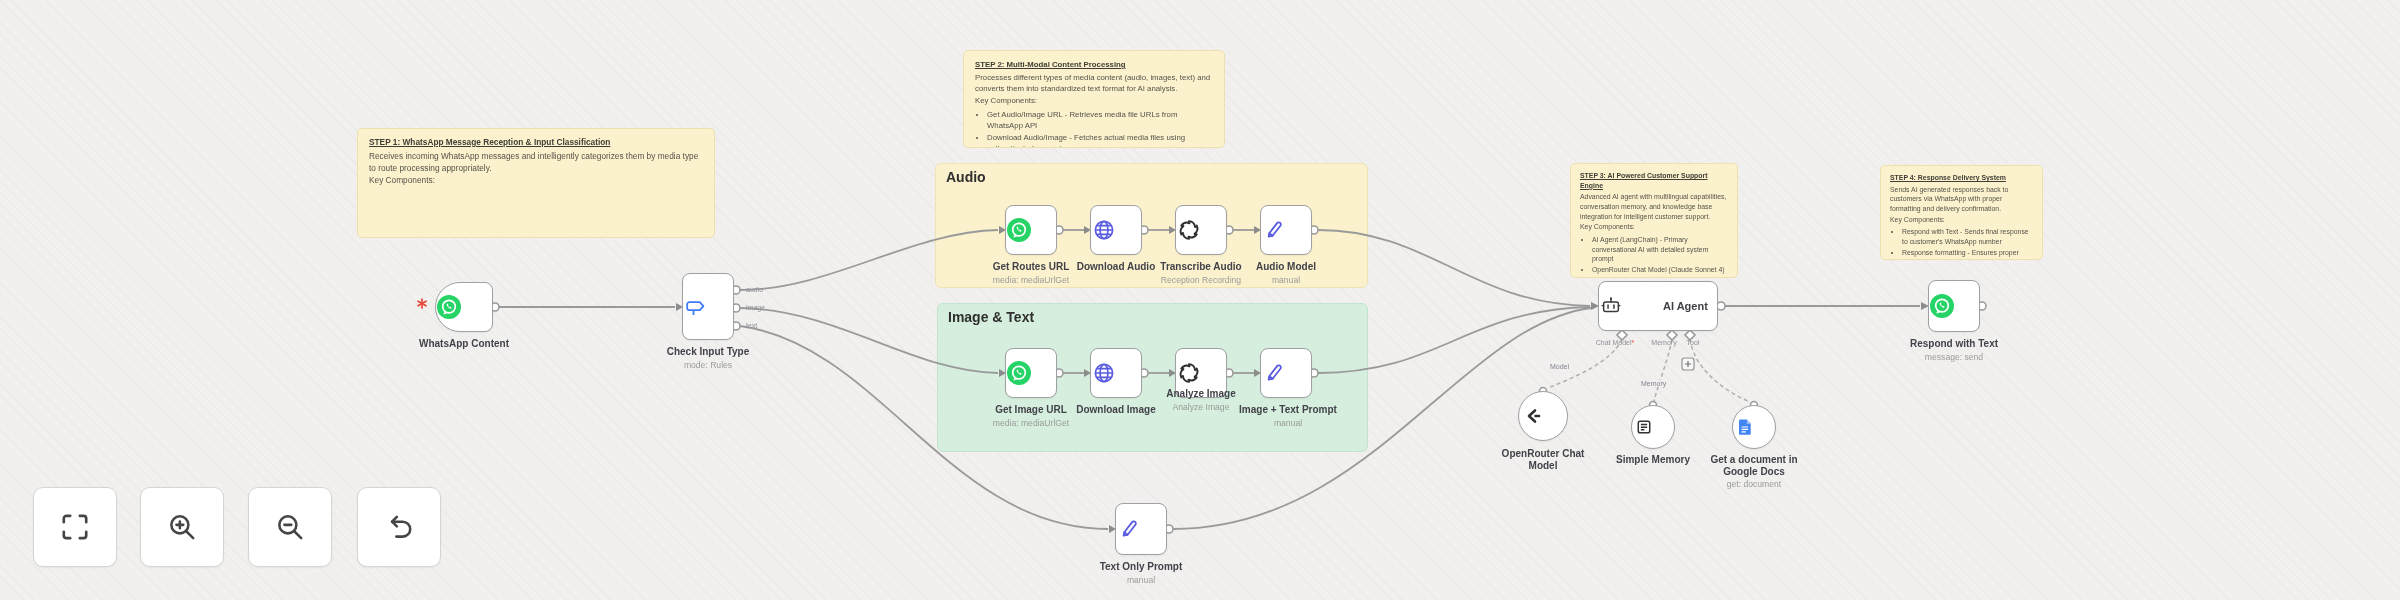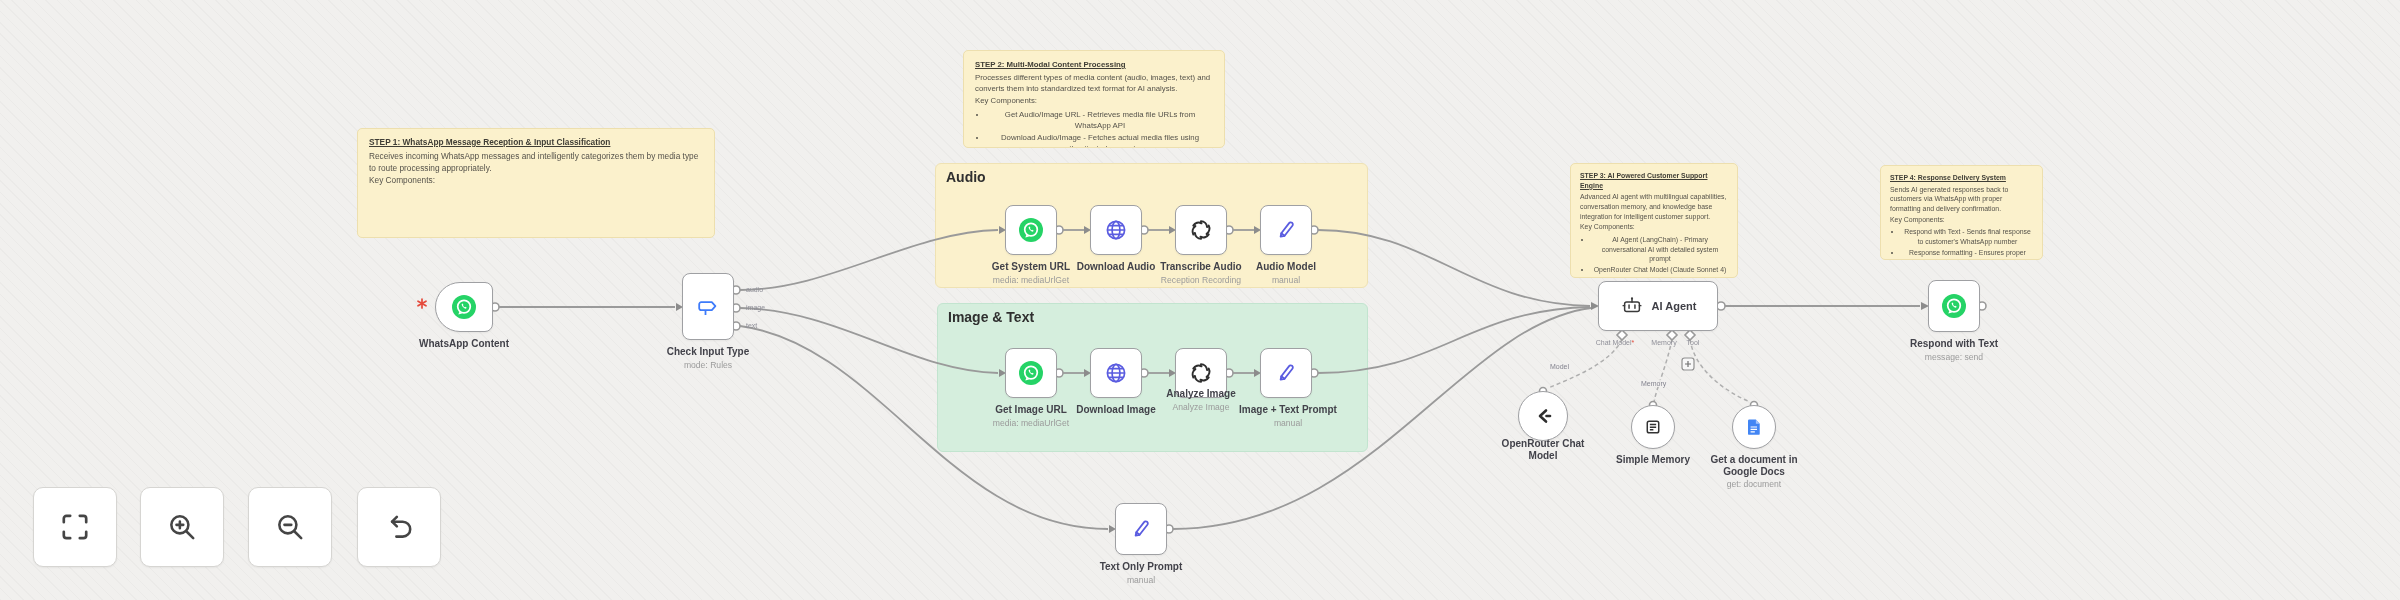--- a/index.html
+++ b/index.html
@@ -9,31 +9,31 @@
     background-color:#f1f0ee;
     background-image:repeating-linear-gradient(45deg, rgba(0,0,0,0.022) 0 1px, transparent 1px 8px);
   }
   
   .note { position:absolute; z-index:1; background:#FBF1CC; border:1px solid #EDDFAE;
     border-radius:5px; padding:8px 11px; color:#55524a; font-size:8.3px; line-height:1.42;
     overflow:hidden; }
   .note .ttl { font-weight:bold; color:#3f3d35; margin-bottom:2px;text-decoration:underline; }
   .note .body { margin-bottom:1px; }
   .note ul { margin:3px 0 0 0; padding-left:12px; }
-  .note li { margin-bottom:1px;text-align:center; }
+  .note li { margin-bottom:1px; }
   .note.small { font-size:6.9px; line-height:1.4; padding:7px 9px; }
   
   .section { position:absolute; z-index:1; border-radius:6px; padding:5px 10px; }
   .section.yellow { background:#FBF1CC; border:1px solid #EFE2B4; }
   .section.green  { background:#D5EEDD; border:1px solid #C2E4CF; }
   .section-title { font-size:14px; font-weight:bold; color:#2f2f2f; }
   
   .node { position:absolute; z-index:3; background:#fff; border:1.6px solid #9FA0A3;
-    border-radius:8px; display:flex; align-items:center; justify-content:center;
-    box-shadow:0 1px 2px rgba(0,0,0,0.05); }
+    border-radius:8px; display:flex; align-items:center; justify-content:flex-start;
+    box-shadow:0 1px 2px rgba(0,0,0,0.05);gap:32px; }
   .node.trigger { border-radius:25px 8px 8px 25px; }
   .node.circle { border-radius:50%; }
   .nlabel { position:absolute; z-index:4; text-align:center; transform:translateX(-50%); }
   .nname { font-size:10px; font-weight:bold; color:#42424a; line-height:1.15; }
   .nsub { font-size:8.6px; color:#9b9b9b; margin-top:2px; }
   .nsub:empty { display:none; }
   .agent-label { font-size:11px; font-weight:bold; color:#3f3f46; margin-left:8px; }
   .tiny { position:absolute; z-index:4; font-size:7px; color:#8f8f98;
     transform:translateX(-50%); white-space:nowrap; }
   .tiny.left { transform:none; }
@@ -284,21 +284,21 @@
   <div class="tiny left" style="left:746px;top:286px">audio</div>
   <div class="tiny left" style="left:746px;top:304px">image</div>
   <div class="tiny left" style="left:746px;top:322px">text</div>
 
   <div class="node" style="left:1005px;top:205px;width:52px;height:50px">
     <svg width="26" height="26">
         <use href="#i-whatsapp"></use>
       </svg>
   </div>
   <div class="nlabel" style="left:1031px;top:261px;width:110px">
-    <div class="nname">Get System URL</div>
+    <div class="nname">Get Routes URL</div>
     <div class="nsub">media: mediaUrlGet</div>
   </div>
   <div class="node" style="left:1090px;top:205px;width:52px;height:50px">
     <svg width="26" height="26">
         <use href="#i-globe"></use>
       </svg>
   </div>
   <div class="nlabel" style="left:1116px;top:261px;width:110px">
     <div class="nname">Download Audio</div>
 
@@ -379,21 +379,21 @@
   <div class="tiny" style="left:1664px;top:339px">Memory</div>
   <div class="tiny" style="left:1693px;top:339px">Tool</div>
   <div class="linelabel" style="left:1548px;top:363px">Model</div>
   <div class="linelabel" style="left:1639px;top:380px">Memory</div>
 
   <div class="node circle" style="left:1518px;top:391px;width:50px;height:50px">
     <svg width="26" height="26">
         <use href="#i-openrouter"></use>
       </svg>
   </div>
-  <div class="nlabel" style="left:1543px;top:438px;width:90px">
+  <div class="nlabel" style="left:1543px;top:448px;width:90px">
     <div class="nname">OpenRouter Chat Model</div>
   </div>
   <div class="node circle" style="left:1631px;top:405px;width:44px;height:44px">
     <svg width="24" height="24">
         <use href="#i-memory"></use>
       </svg>
   </div>
   <div class="nlabel" style="left:1653px;top:454px;width:95px">
     <div class="nname">Simple Memory</div>
   </div>

